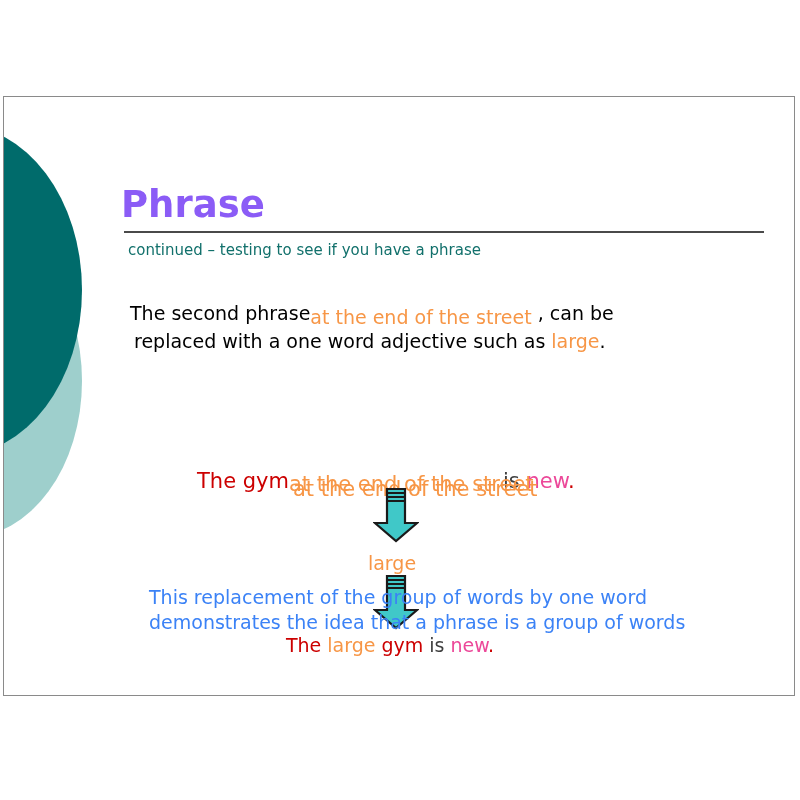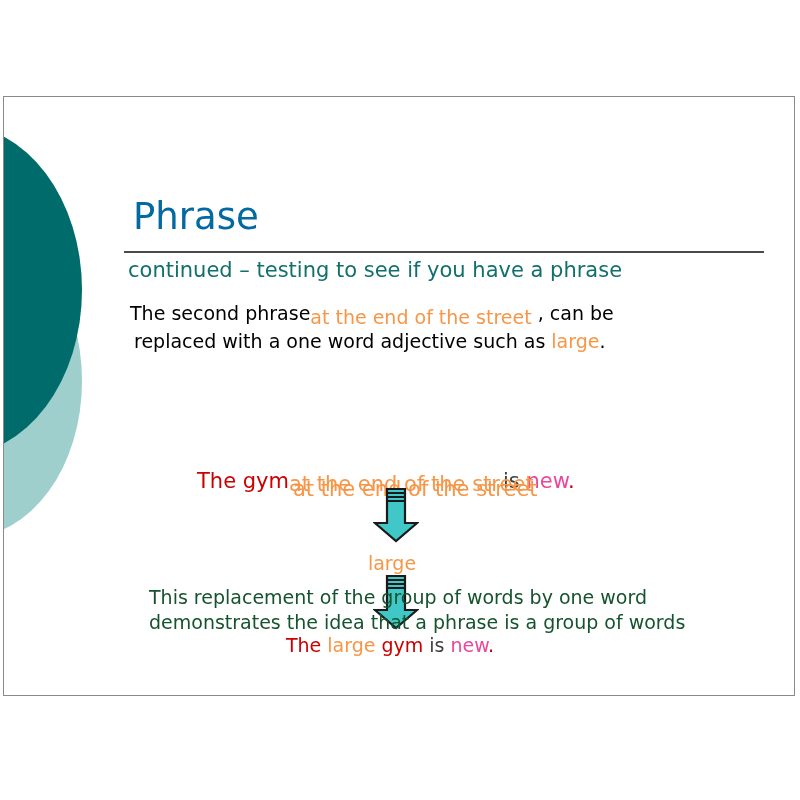--- a/index.html
+++ b/index.html
@@ -49,36 +49,36 @@
   }
 
   
   .title-block {
     position: absolute;
     left: 117px;
     top: 86px;
     width: 645px;
   }
   .slide-title {
-    color: #0369a1;
+    color: #8b5cf6;
     font-size: 37px;
     line-height: 44px;
-    font-weight: normal;
-    margin: 12px;
+    font-weight: bold;
+    margin: 0;
     letter-spacing: 0px;
   }
   .title-rule {
     height: 0;
     border-top: 2px solid #4a4a4a;
     margin: 4px 0 0 3px;
     width: 640px;
   }
   .slide-subtitle {
     color: #11706B;
-    font-size: 21px;
+    font-size: 15px;
     line-height: 28px;
     margin: 3px 0 0 7px;
   }
 
   
   .para-one {
     position: absolute;
     left: 126px;
     top: 204px;
     width: 600px;
@@ -159,21 +159,21 @@
   }
 
   
   .para-two {
     position: absolute;
     left: 145px;
     top: 488px;
     width: 600px;
     font-size: 19px;
     line-height: 24.5px;
-    color: #14532d;
+    color: #3b82f6;
   }
 </style>
 </head>
 <body>
 
 <div class="slide-frame">
 
   <div class="deco-circle-light"></div>
   <div class="deco-circle-dark"></div>
 

